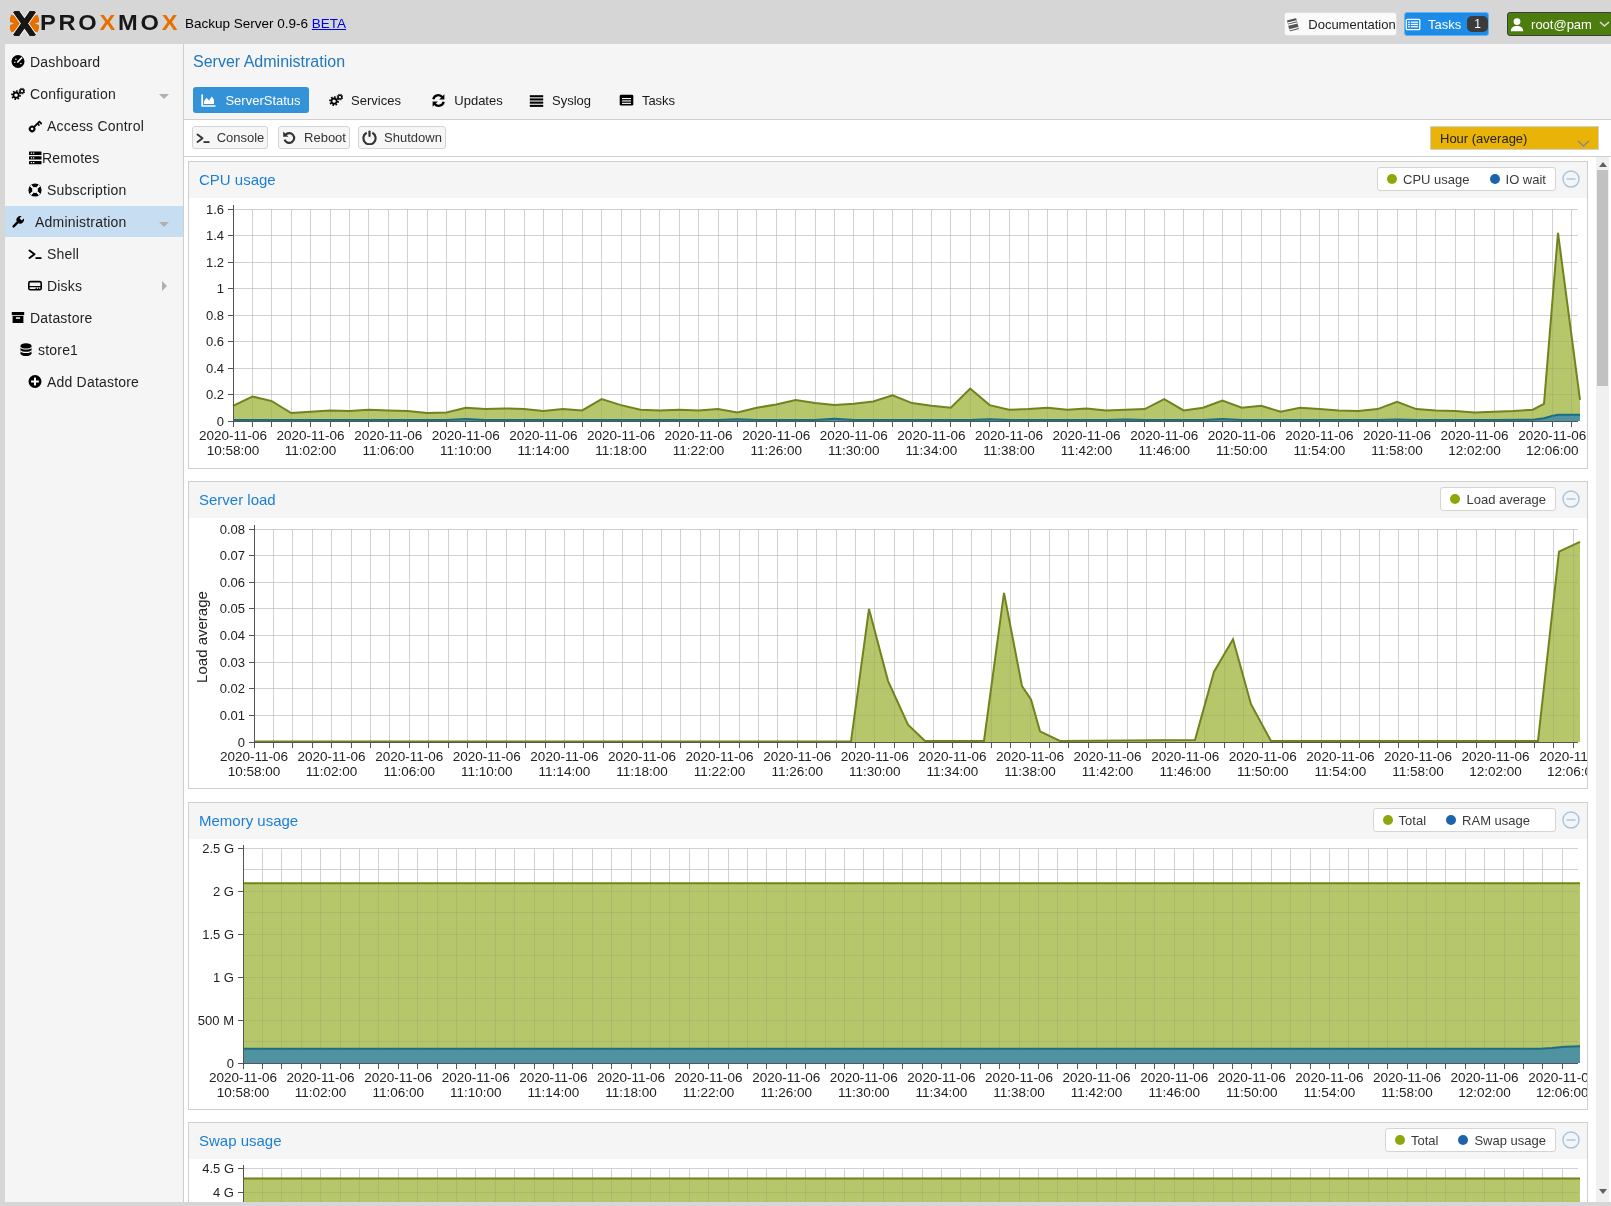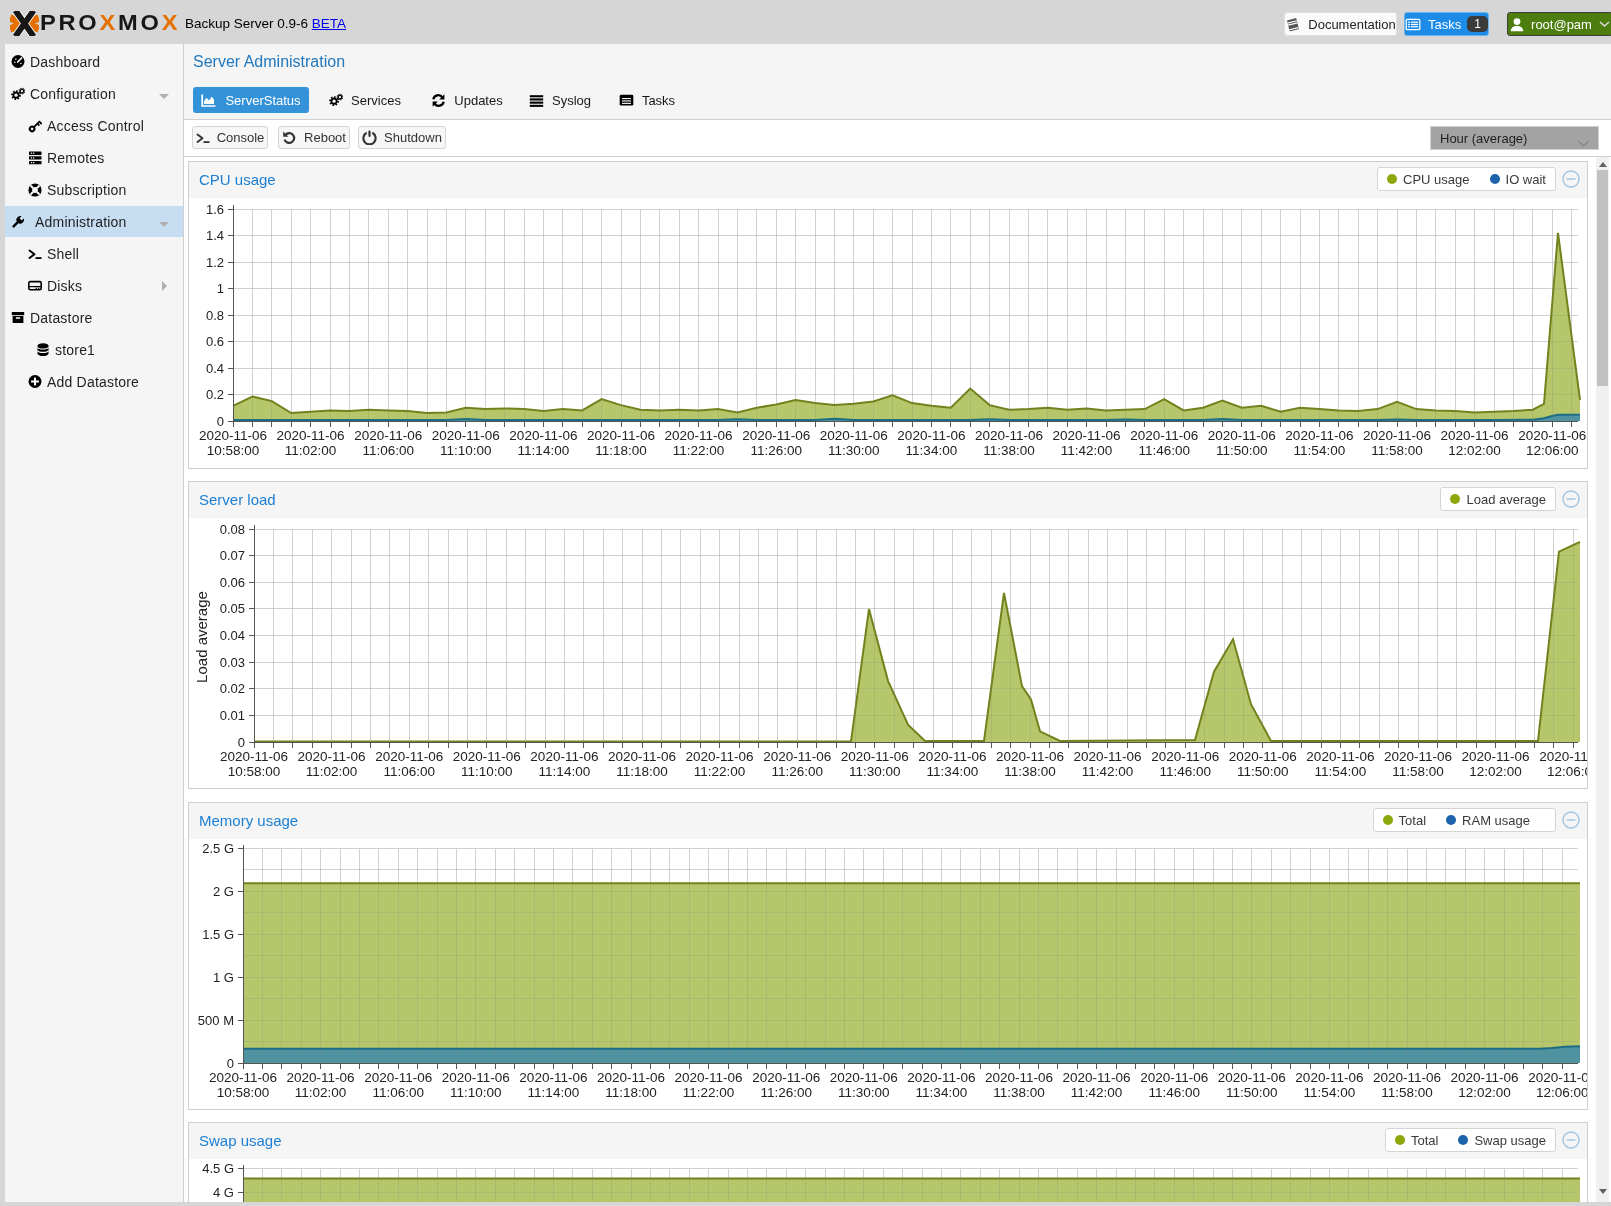--- a/index.html
+++ b/index.html
@@ -63,21 +63,21 @@
     <svg width="14" height="14" viewBox="0 0 14 14" style="">
       <g transform="rotate(-45 7 7)">
         <circle cx="2.9" cy="7" r="2.3" fill="none" stroke="#000" stroke-width="2"></circle>
         <rect x="5" y="6.1" width="9" height="1.9" fill="#000"></rect>
         <rect x="9.6" y="7.6" width="1.7" height="2.2" fill="#000"></rect>
         <rect x="12.3" y="7.6" width="1.7" height="2.8" fill="#000"></rect>
       </g>
     </svg>
     <span>Access Control</span>
   </div>
-<div class="row" style="left:5px;top:142px;padding-left:23px;gap:5px">
+<div class="row" style="left:5px;top:142px;padding-left:23px;">
     <svg width="14" height="15" viewBox="0 0 14 15" style="">
       <rect x="1" y="1.5" width="12.5" height="3.4" rx="0.5" fill="#000"></rect>
       <rect x="2.8" y="2.6" width="1.3" height="1.2" fill="#fff"></rect>
       <rect x="5" y="2.6" width="1.3" height="1.2" fill="#fff"></rect>
       <rect x="1" y="6.2" width="12.5" height="3.4" rx="0.5" fill="#000"></rect>
       <rect x="2.8" y="7.300000000000001" width="1.3" height="1.2" fill="#fff"></rect>
       <rect x="5" y="7.300000000000001" width="1.3" height="1.2" fill="#fff"></rect>
       <rect x="1" y="10.9" width="12.5" height="3.4" rx="0.5" fill="#000"></rect>
       <rect x="2.8" y="12.0" width="1.3" height="1.2" fill="#fff"></rect>
       <rect x="5" y="12.0" width="1.3" height="1.2" fill="#fff"></rect>
@@ -126,21 +126,21 @@
       </svg></span>
   </div>
 <div class="row" style="left:5px;top:302px;padding-left:6px;gap:5px">
     <svg width="14" height="15" viewBox="0 0 14 15" style="">
       <rect x="0.8" y="2" width="12.4" height="3.2" fill="#000"></rect>
       <rect x="1.6" y="6" width="10.8" height="7" fill="#000"></rect>
       <rect x="4.9" y="7.3" width="4.2" height="1.5" fill="#fff"></rect>
     </svg>
     <span>Datastore</span>
   </div>
-<div class="row" style="left:5px;top:334px;padding-left:31px;gap:5px">
+<div class="row" style="left:5px;top:334px;padding-left:14px;gap:5px">
     <svg width="14" height="15" viewBox="0 0 14 15" style="">
       <path d="M1.5,3.8 C1.5,2.3 3.9,1.2 7,1.2 C10.1,1.2 12.5,2.3 12.5,3.8 L12.5,11.5 C12.5,13 10.1,14.1 7,14.1 C3.9,14.1 1.5,13 1.5,11.5 Z" fill="#000"></path>
       <path d="M1.5,5.2 C2.2,6.3 4.4,7 7,7 C9.6,7 11.8,6.3 12.5,5.2" fill="none" stroke="#fff" stroke-width="1.1"></path>
       <path d="M1.5,8.6 C2.2,9.7 4.4,10.4 7,10.4 C9.6,10.4 11.8,9.7 12.5,8.6" fill="none" stroke="#fff" stroke-width="1.1"></path>
     </svg>
     <span>store1</span>
   </div>
 <div class="row" style="left:5px;top:366px;padding-left:23px;gap:5px">
     <svg width="14" height="15" viewBox="0 0 14 15" style="">
       <circle cx="7" cy="7.5" r="6.5" fill="#000"></circle>
@@ -186,21 +186,21 @@
       <rect x="7.5" y="10.2" width="6" height="1.8" fill="#333"></rect>
     </svg>Console</div>
 <div class="btn tbtn" style="left:278px;top:126px;width:72px;height:23px"><svg width="15" height="15" viewBox="0 0 15 15" style="">
       <path d="M3.4,5.0 A4.9,4.9 0 1 1 2.6,9.6" fill="none" stroke="#333" stroke-width="2.2"></path>
       <path d="M1.2,1.6 L1.2,6.8 L6.4,6.8 Z" fill="#333"></path>
     </svg>Reboot</div>
 <div class="btn tbtn" style="left:358px;top:126px;width:88px;height:23px"><svg width="15" height="15" viewBox="0 0 15 15" style="">
       <path d="M4.7,2.8 A6.1,6.1 0 1 0 10.3,2.8" fill="none" stroke="#333" stroke-width="2.1"></path>
       <rect x="6.4" y="0.4" width="2.2" height="6.6" rx="1.1" fill="#333"></rect>
     </svg>Shutdown</div>
-<div class="abs" style="left:1430px;top:126px;width:169px;height:24px;background:#a3a3a3;border:1px solid #d0d0d0;font-size:13px;color:#222;display:flex;align-items:center;padding-left:9px">Hour (average)<span style="position:absolute;right:8px;top:8px"><svg width="13" height="7" viewBox="0 0 13 7" style="">
+<div class="abs" style="left:1430px;top:126px;width:169px;height:24px;background:#eab308;border:1px solid #d0d0d0;font-size:13px;color:#222;display:flex;align-items:center;padding-left:9px">Hour (average)<span style="position:absolute;right:8px;top:8px"><svg width="13" height="7" viewBox="0 0 13 7" style="">
         <path d="M1,1 L6.5,6 L12,1" fill="none" stroke="#888" stroke-width="1.4"></path>
       </svg></span></div>
 <div class="abs" style="left:184px;top:157px;width:1427px;height:1045px;background:#fff"></div>
 <div class="panel" style="top:161px;height:308px">
     <div class="phead">CPU usage</div>
   </div>
 <div class="legend" style="right:55px;top:167px">
     <span class="dot" style="background:#8ca80a"></span>
     <span style="margin-right:14px">CPU usage</span>
     <span class="dot" style="background:#1c63ac"></span>

